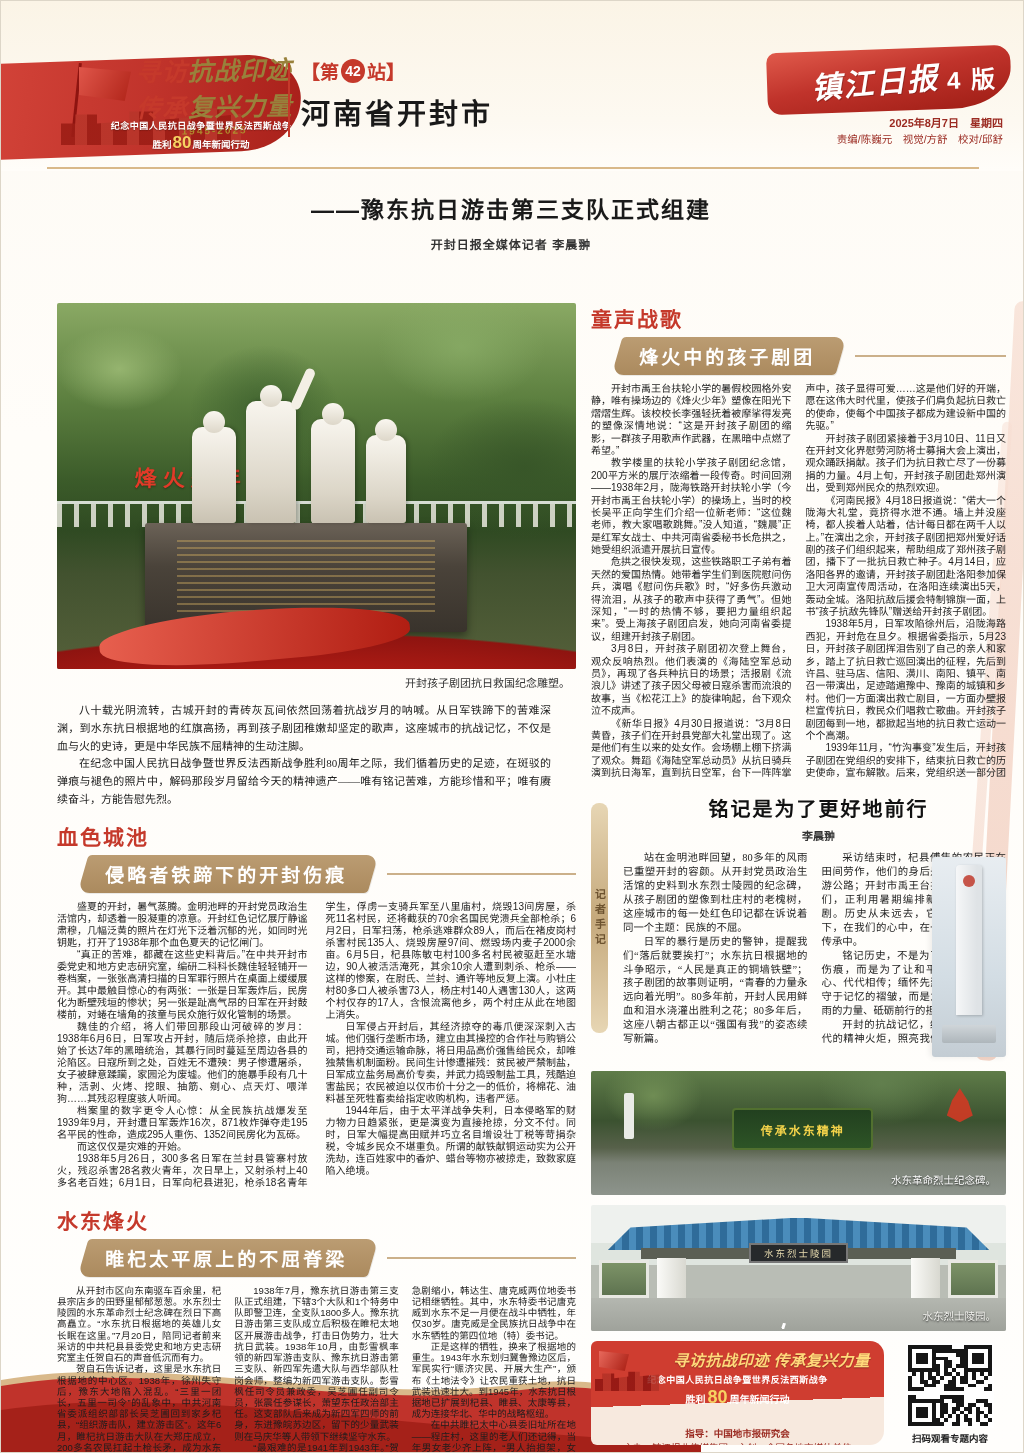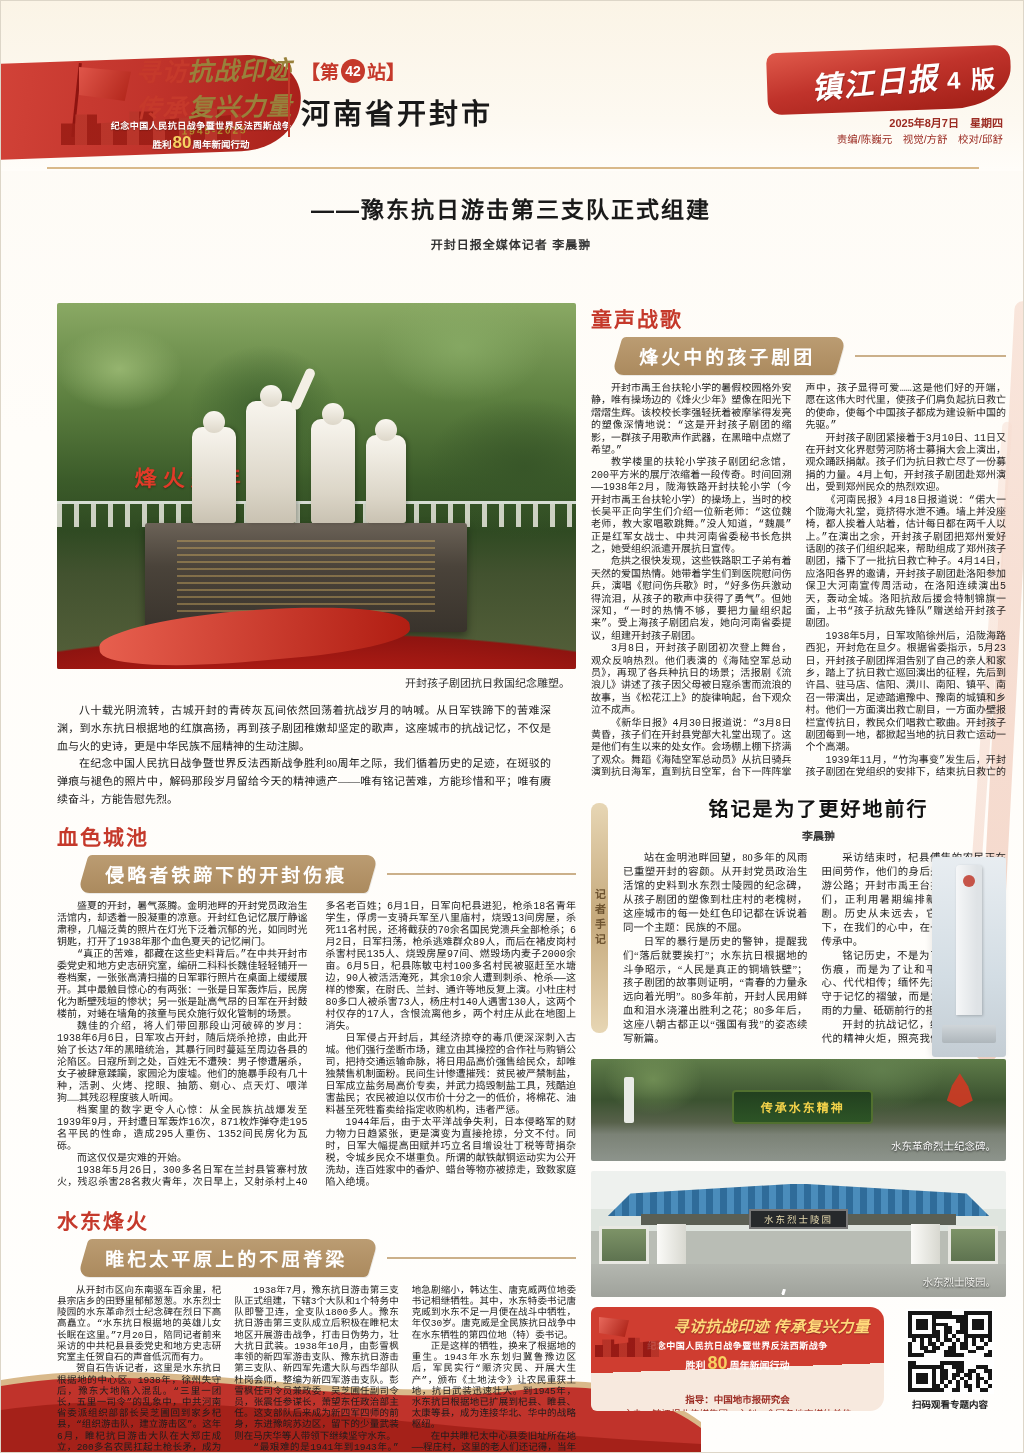--- a/index.html
+++ b/index.html
@@ -107,21 +107,21 @@
 
   .kicker-row { display:flex; align-items:center; margin-top:12px; }
   .kicker { color:#c5392b; font-weight:900; font-size:21px; letter-spacing:2px; white-space:nowrap; }
   .pill-row { display:flex; align-items:center; margin-top:4px; }
   .pill { margin-left:26px; background:linear-gradient(180deg,#bb9c72,#ab8a5e); color:#fff; font-weight:900;
           font-size:19px; letter-spacing:3px; padding:5px 26px 6px 22px; transform:skewX(-16deg);
           border-radius:4px 12px 4px 12px; box-shadow:1px 1px 0 rgba(0,0,0,.08); white-space:nowrap; }
   .pill > span { display:inline-block; transform:skewX(16deg); }
   .pill-rule { flex:1; height:2px; background:#cbb08a; margin-left:14px; }
 
-  .body-cols { margin-top:8px; color:#1d1d1d; font-family:Liberation Mono, monospace;
+  .body-cols { margin-top:8px; color:#1d1d1d; font-family:Liberation Sans, sans-serif;
                text-align:justify; overflow:hidden; }
   .body-cols p { text-indent:2em; }
   .cols-blood { height:292px; column-count:2; column-gap:18px; font-size:10px; line-height:1.2; }
   .cols-shui  { height:182px; column-count:3; column-gap:13px; font-size:9.5px; line-height:1.18; }
   .cols-song  { height:400px; column-count:2; column-gap:14px; font-size:10px; line-height:1.24; }
 
   
   .notes { position:relative; margin-top:10px; width:415px; height:266px; }
   .notes-strip { position:absolute; left:0; top:10px; width:17px; height:230px;
     background:linear-gradient(180deg,#e7d6b4,#c5a97c 50%,#e7d6b4); border-radius:8px;
@@ -138,21 +138,21 @@
     background:linear-gradient(180deg,#e8edf1,#d3dde4 60%,#c4cdd4); box-shadow:-2px 0 6px rgba(0,0,0,.08); }
   .stele-col { position:absolute; left:50%; transform:translateX(-50%); top:8px; width:26px; height:150px;
     background:linear-gradient(90deg,#f6f7f8,#dfe3e6 80%); border-radius:4px 4px 0 0; box-shadow:1px 1px 3px rgba(0,0,0,.2); }
   .stele-seal { position:absolute; left:50%; transform:translateX(-50%); top:18px; width:12px; height:12px;
     border-radius:50%; background:#c0392b; opacity:.85; }
   .stele-base { position:absolute; left:50%; transform:translateX(-50%); bottom:14px; width:54px; height:18px;
     background:linear-gradient(#cfd5d9,#aeb6bb); border-radius:2px; }
 
   
   .photo { position:relative; overflow:hidden; border-radius:2px; }
-  .photo-garden { margin-top:0; width:415px; height:102px;
+  .photo-garden { margin-top:12px; width:415px; height:124px;
     background:
       radial-gradient(70px 50px at 15% 20%, rgba(120,150,90,.8), transparent 70%),
       radial-gradient(90px 60px at 70% 10%, rgba(100,130,80,.8), transparent 70%),
       linear-gradient(180deg,#5f7c49 0%,#3b5230 40%,#57614a 62%,#7b8276 74%,#8d948c 100%); }
   .hedge-sign { position:absolute; left:34%; top:30%; width:34%; height:34%;
     background:linear-gradient(180deg,#22401f,#2d5426); border:2px solid #51702f; border-radius:4px;
     display:flex; align-items:center; justify-content:center; }
   .hedge-sign span { color:#f3d24a; font-weight:900; font-size:12px; letter-spacing:2px; }
   .hedge-flame { position:absolute; right:8%; top:14%; width:26px; height:34px; background:#d03a24;
     clip-path:polygon(50% 0, 82% 38%, 100% 80%, 50% 100%, 0 80%, 20% 36%); opacity:.9; }

